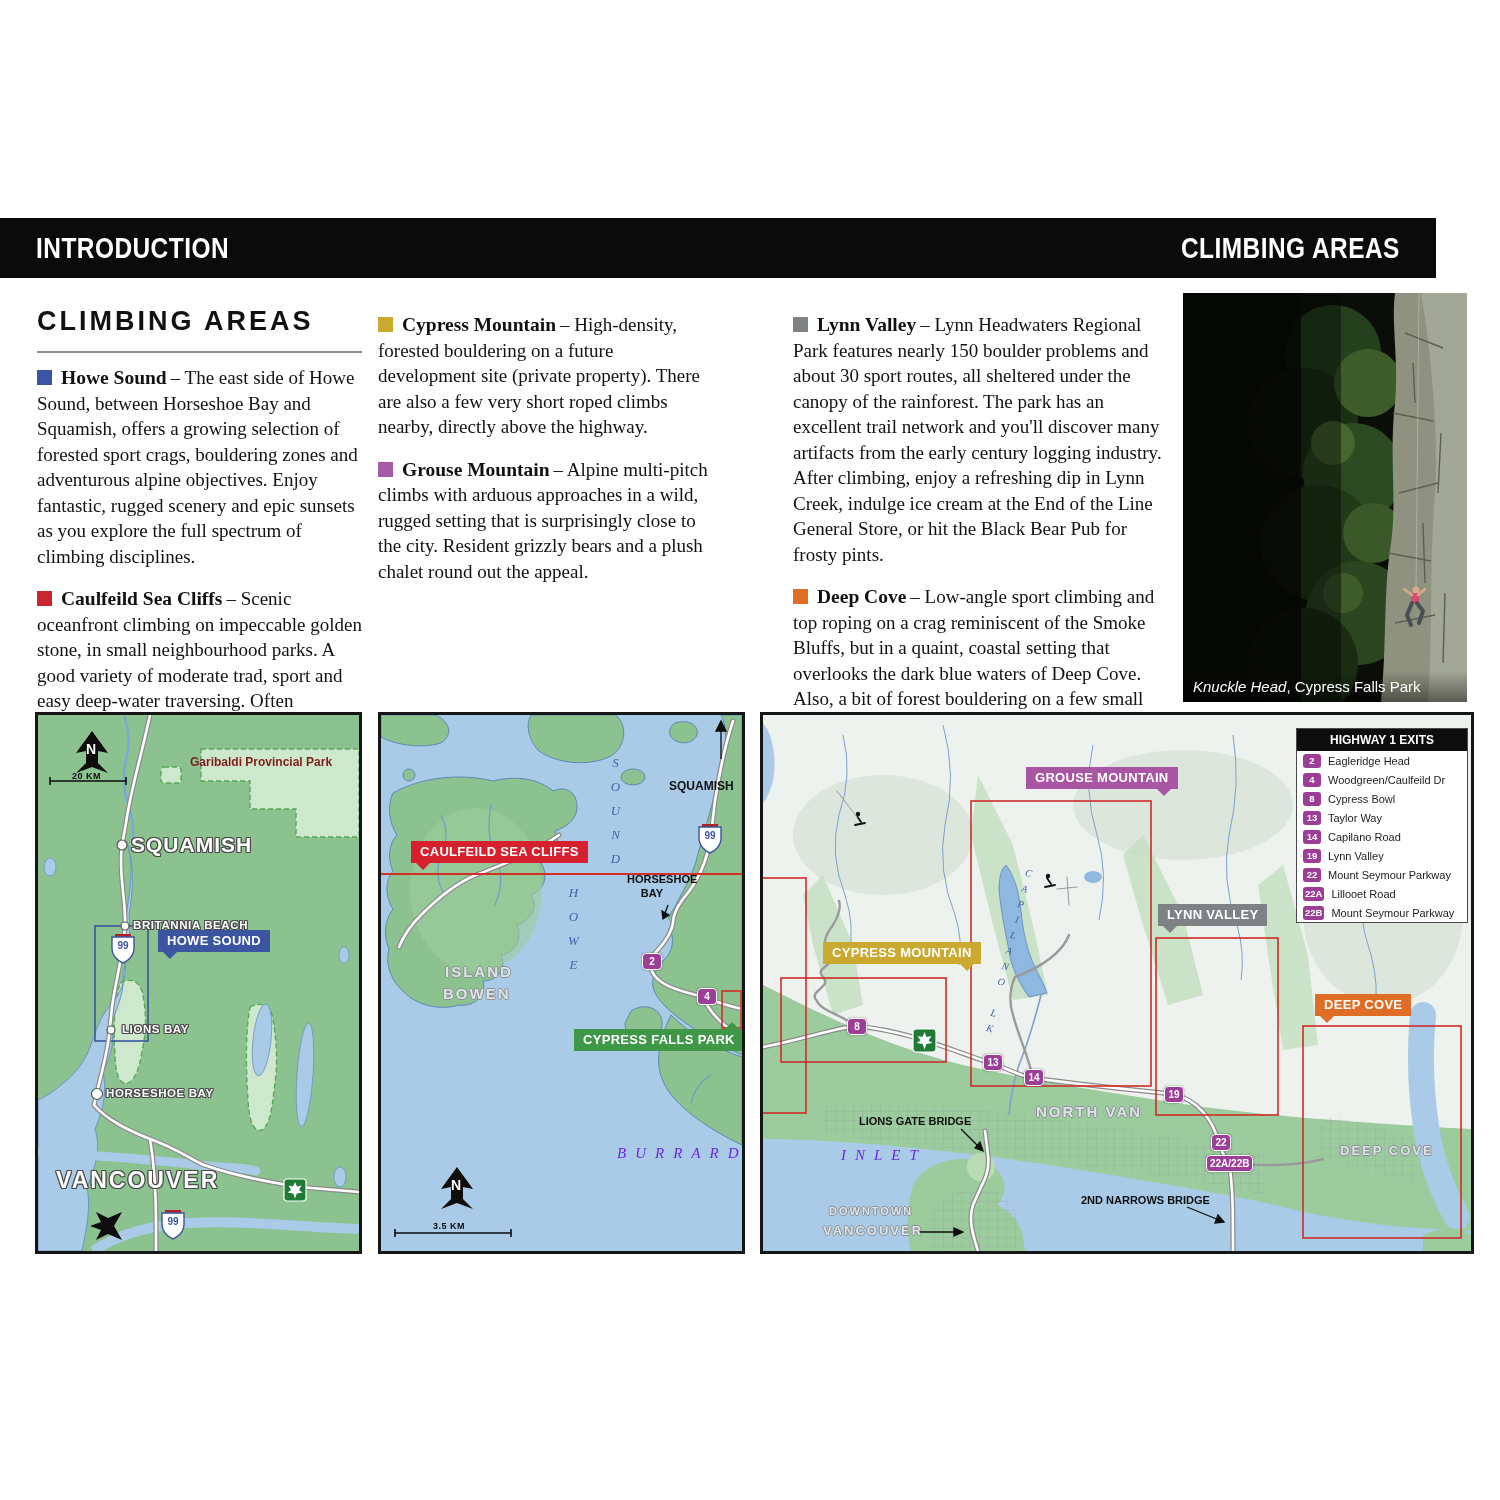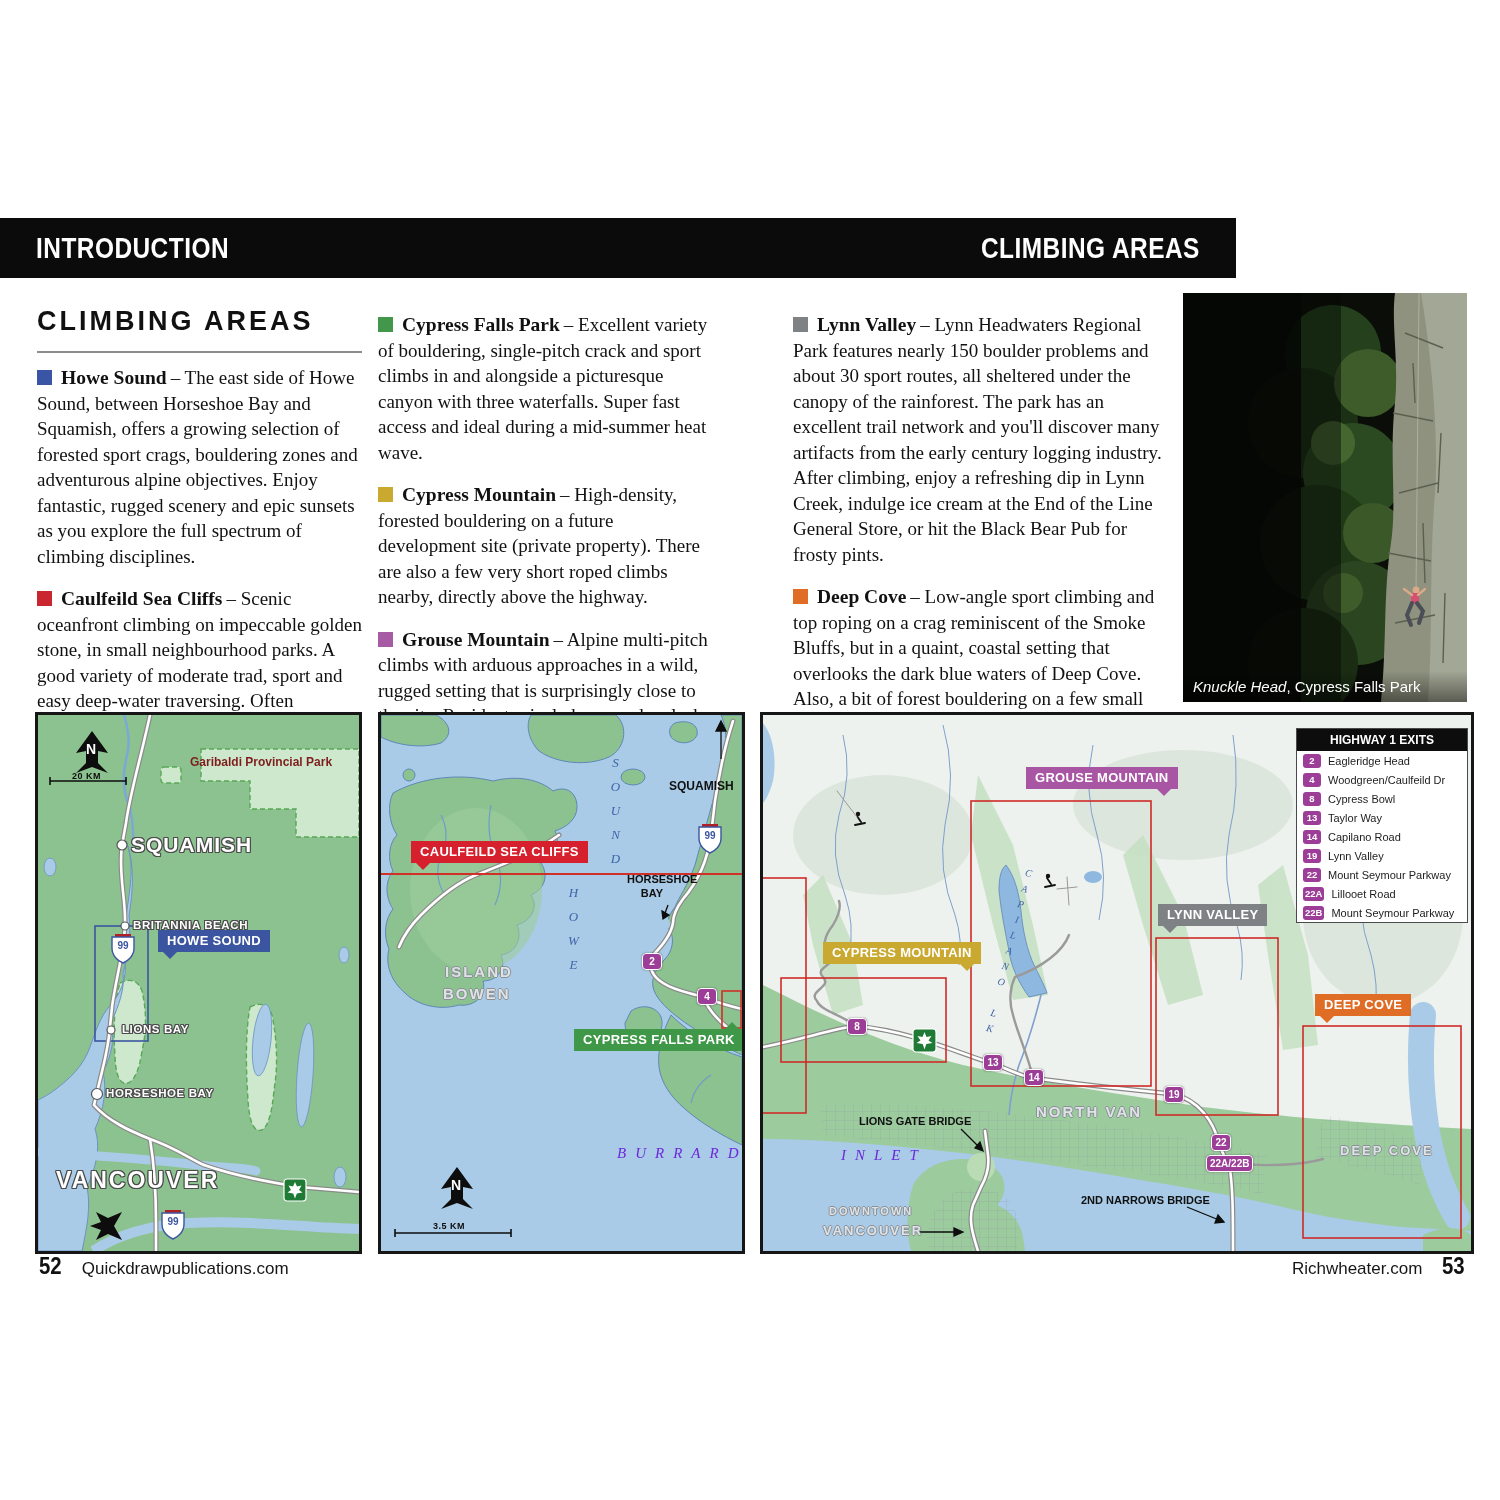--- a/index.html
+++ b/index.html
@@ -1,19 +1,19 @@
 <!DOCTYPE html>
 <html><head>
 <meta charset="utf-8">
 <style>
   html,body{margin:0;padding:0;background:#fff;}
   .page{position:relative;width:1500px;height:1500px;background:#fff;overflow:hidden;
         font-family:"Liberation Serif",serif;color:#111;}
   
-  .hbar{position:absolute;left:0;top:218px;width:1236px;height:60px;background:#0b0b0b;
+  .hbar{position:absolute;left:0;top:218px;width:1436px;height:60px;background:#0b0b0b;
         display:flex;align-items:center;justify-content:space-between;padding:0 36px;box-sizing:border-box;}
   .hbar span{color:#fff;font:bold 26px "Liberation Sans",sans-serif;letter-spacing:.5px;transform:scale(.94,1.12);transform-origin:left center;}
   .hbar .hr{transform-origin:right center;}
   
   .col{position:absolute;top:305px;font-size:19px;line-height:25.5px;}
   .col1{left:37px;width:325px;}
   .col2{left:378px;width:337px;top:312px;}
   .col3{left:793px;width:372px;top:312px;}
   .sect-title{font:bold 27px "Liberation Sans",sans-serif;letter-spacing:3px;margin:0 0 0 0;transform:scaleY(1.05);transform-origin:left top;}
   .rule{border:none;border-top:2px solid #8d8d8d;margin:15px 0 12px 0;}
@@ -81,23 +81,20 @@
     <hr class="rule">
     <p class="area">
       <span class="sq" style="background: rgb(58, 85, 165); --c: #3a55a5;"></span><b>Howe Sound</b><span class="desc">– The east side of Howe Sound, between Horseshoe Bay and Squamish, offers a growing selection of forested sport crags, bouldering zones and adventurous alpine objectives. Enjoy fantastic, rugged scenery and epic sunsets as you explore the full spectrum of climbing disciplines.</span>
     </p>
     <p class="area">
       <span class="sq" style="background: rgb(201, 38, 47); --c: #c9262f;"></span><b>Caulfeild Sea Cliffs</b><span class="desc">– Scenic oceanfront climbing on impeccable golden stone, in small neighbourhood parks. A good variety of moderate trad, sport and easy deep-water traversing. Often climbable in winter, these are classic venues for picnicking, watching sunsets and viewing oceanic wildlife.</span>
     </p>
   </div>
 
   <div class="col col2">
-    <p class="area">
-      <span class="sq" style="background: rgb(67, 151, 75); --c: #43974b;"></span><b>Cypress Falls Park</b><span class="desc">– Excellent variety of bouldering, single-pitch crack and sport climbs in and alongside a picturesque canyon with three waterfalls. Super fast access and ideal during a mid-summer heat wave.</span>
-    </p>
     <p class="area">
       <span class="sq" style="background: rgb(201, 169, 48); --c: #c9a930;"></span><b>Cypress Mountain</b><span class="desc">– High-density, forested bouldering on a future development site (private property). There are also a few very short roped climbs nearby, directly above the highway.</span>
     </p>
     <p class="area">
       <span class="sq" style="background: rgb(166, 91, 164); --c: #a65ba4;"></span><b>Grouse Mountain</b><span class="desc">– Alpine multi-pitch climbs with arduous approaches in a wild, rugged setting that is surprisingly close to the city. Resident grizzly bears and a plush chalet round out the appeal.</span>
     </p>
   </div>
 
   <div class="col col3">
     <p class="area">
@@ -425,24 +422,14 @@
           <span class="lbadge" style="background: rgb(156, 62, 151); --c: #9c3e97;">22A</span>
           <span class="llabel">Lillooet Road</span>
         </div>
       <div class="legend-row">
           <span class="lbadge" style="background: rgb(156, 62, 151); --c: #9c3e97;">22B</span>
           <span class="llabel">Mount Seymour Parkway</span>
         </div>
     </div>
   </div>
 
-  <div class="footer">
-    <div class="fgrp">
-      <span class="fnum">52</span>
-      <span class="fsite">Quickdrawpublications.com</span>
-    </div>
-    <div class="fgrp">
-      <span class="fsite">Richwheater.com</span>
-      <span class="fnum">53</span>
-    </div>
-  </div>
 
 </div>
 
 </body></html>

